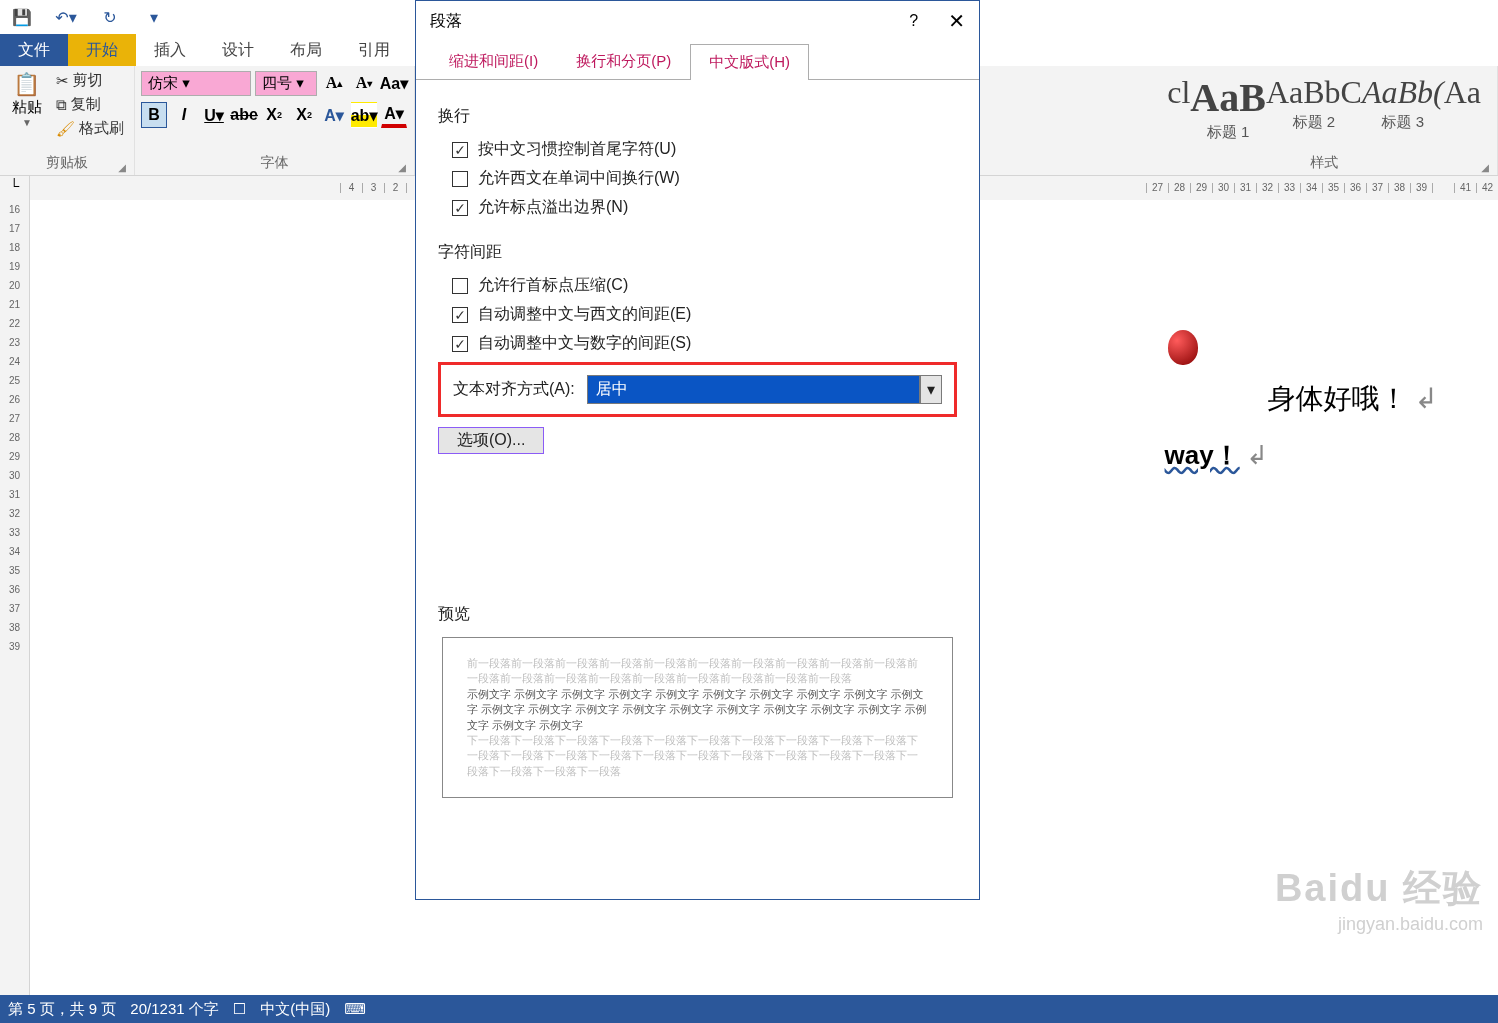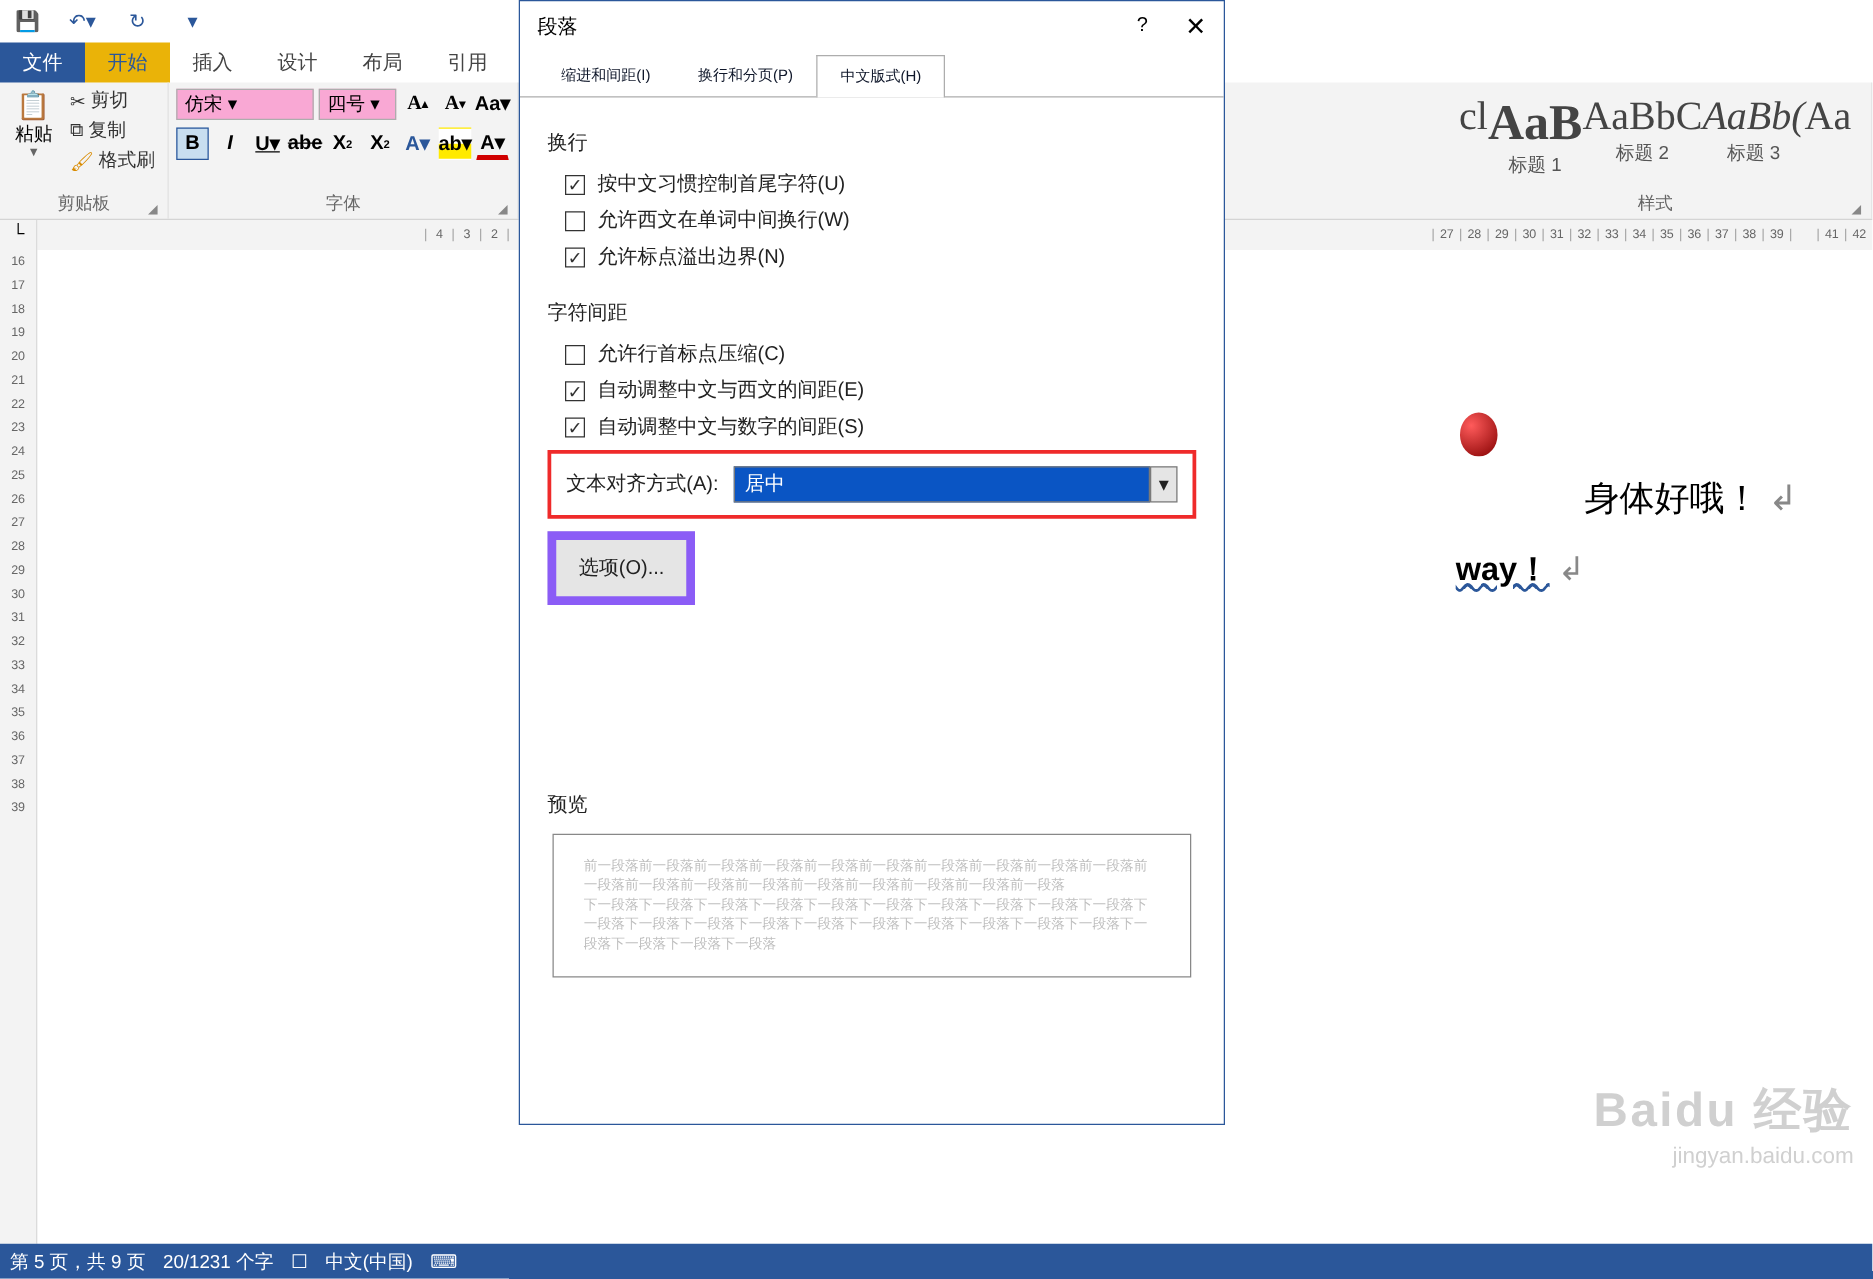--- a/index.html
+++ b/index.html
@@ -52,31 +52,31 @@
 .watermark .small {font-size:18px;}
 
 
 .status { position:absolute; left:0; right:0; bottom:0; height:28px; background:#2b579a; color:#fff; display:flex; align-items:center; padding:0 8px; font-size:15px; gap:14px; }
 
 
 .dialog { position:absolute; left:415px; top:0; width:565px; height:900px; background:#fff; border:1px solid #2b579a; }
 .dialog-title { height:40px; display:flex; align-items:center; justify-content:space-between; padding:0 14px; font-size:16px; }
 .dialog-title .right { display:flex; gap:30px; align-items:center; }
 .dlg-tabs { display:flex; border-bottom:1px solid #adadad; padding:0 14px; margin-top:2px; }
-.dlg-tab { padding:8px 18px; border:1px solid transparent; border-bottom:none; font-size:12px; color:#0f172a; cursor:pointer; }
+.dlg-tab { padding:8px 18px; border:1px solid transparent; border-bottom:none; font-size:15px; color:#be185d; cursor:pointer; }
 .dlg-tab.active { border-color:#adadad; background:#fff; position:relative; top:1px; }
 .dlg-body { padding:16px 22px; font-size:16px; color:#222; }
 .section-title { margin:10px 0 12px 0; }
 .chk-row { display:flex; align-items:center; gap:10px; margin:8px 0 8px 14px; }
 .chk { width:16px; height:16px; border:1px solid #333; display:inline-flex; align-items:center; justify-content:center; font-size:14px; color:#333; }
 .align-box { border:3px solid #ef2a2a; padding:10px 12px; margin:8px 0 10px 0; display:flex; align-items:center; gap:12px; }
 .align-select { flex:1; display:flex; }
 .align-select .selval { flex:1; background:#0a55c4; color:#fff; border:1px solid #7a7a7a; padding:3px 8px; }
 .align-select .dd { width:22px; border:1px solid #7a7a7a; background:#e5e5e5; display:flex; align-items:center; justify-content:center; }
-.opt-btn { border:7px solid #8b5cf6; background:#e5e5e5; padding:12px 18px; font-size:16px; display:inline-block; }
+.opt-btn { border:1px solid #8b5cf6; background:#e5e5e5; padding:2px 18px; font-size:16px; display:inline-block; }
 .preview-box { border:1px solid #888; margin:10px 4px 0 4px; padding:18px 24px; font-size:11px; color:#bfbfbf; line-height:1.4; font-family: SimSun, serif;}
 .preview-box .sample { color:#555; }
 </style>
 </head>
 <body>
 
 <div class="qat">
   <span class="icon" style="color:#7b4fd6">💾</span>
   <span class="icon" style="color:#2b579a">↶▾</span>
   <span class="icon" style="color:#2b579a">↻</span>
@@ -294,16 +294,17 @@
         <div class="selval">居中</div>
         <div class="dd">▾</div>
       </div>
     </div>
 
     <div class="opt-btn">选项(O)...</div>
 
     <div class="section-title" style="margin-top:150px">预览</div>
     <div class="preview-box">
       <div>前一段落前一段落前一段落前一段落前一段落前一段落前一段落前一段落前一段落前一段落前一段落前一段落前一段落前一段落前一段落前一段落前一段落前一段落前一段落</div>
+      <div class="sample">示例文字 示例文字 示例文字 示例文字 示例文字 示例文字 示例文字 示例文字 示例文字 示例文字 示例文字 示例文字 示例文字 示例文字 示例文字 示例文字 示例文字 示例文字 示例文字 示例文字 示例文字 示例文字</div>
       <div>下一段落下一段落下一段落下一段落下一段落下一段落下一段落下一段落下一段落下一段落下一段落下一段落下一段落下一段落下一段落下一段落下一段落下一段落下一段落下一段落下一段落下一段落下一段落下一段落</div>
     </div>
   </div>
 </div>
 
 </body></html>

